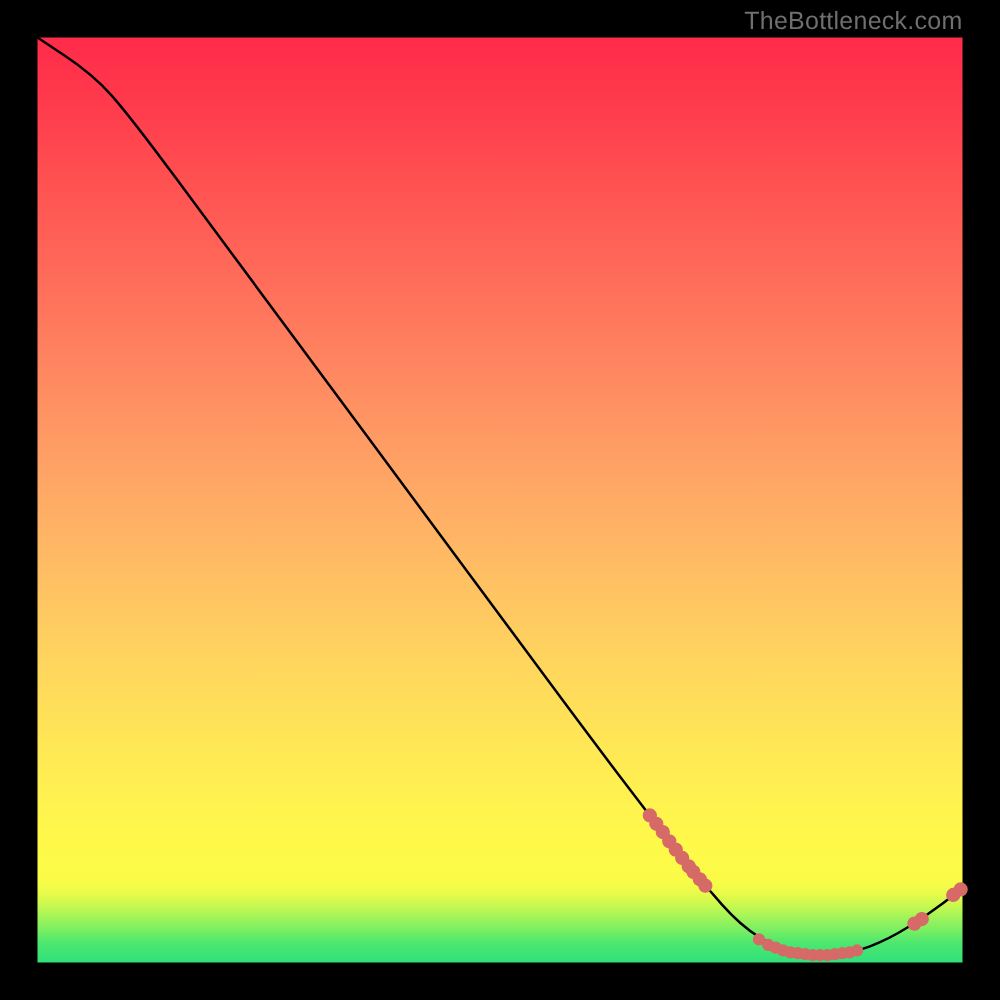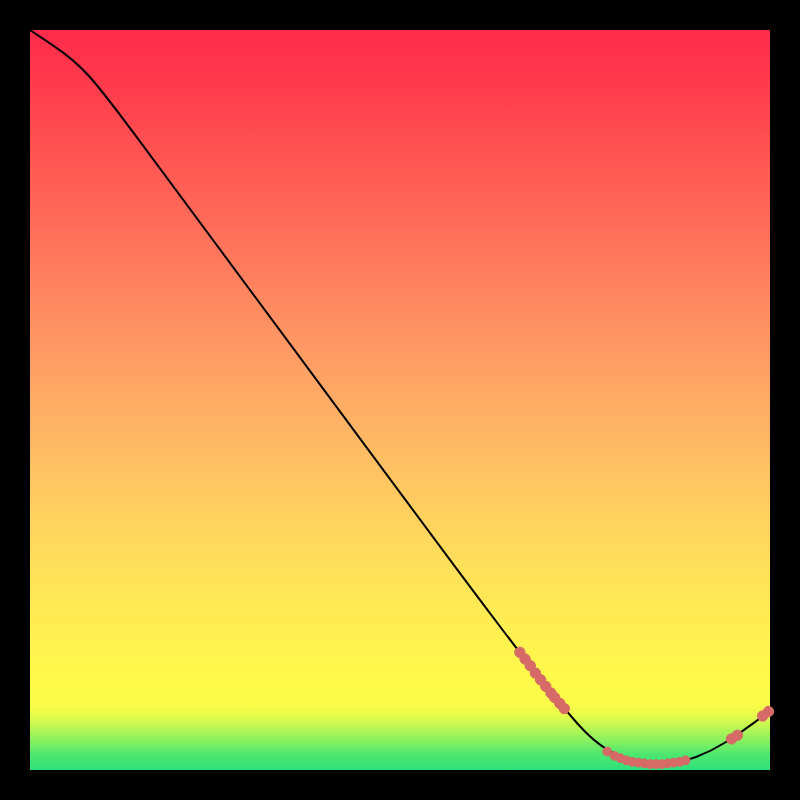--- a/index.html
+++ b/index.html
@@ -73,20 +73,21 @@
   .marker {
     fill: #d66a67;
     stroke: #d66a67;
   }
 </style>
 </head>
 <body>
 
 <div class="wrap">
   <div class="plot"></div>
+  <div class="watermark">TheBottleneck.com</div>
   <svg class="overlay" viewBox="0 0 740 740" preserveAspectRatio="none">
     <path id="curve-path" class="curve" d="M 0.00 0.00 Q 0.00 0.00 22.20 14.80 Q 44.40 29.60 59.20 46.25 Q 74.00 62.90 111.00 112.85 Q 148.00 162.80 185.00 212.75 Q 222.00 262.70 259.00 312.65 Q 296.00 362.60 333.00 412.55 Q 370.00 462.50 407.00 512.45 Q 444.00 562.40 473.60 601.25 Q 503.20 640.10 518.00 658.60 Q 532.80 677.10 547.60 693.75 Q 562.40 710.40 577.20 719.65 Q 592.00 728.90 606.80 731.49 Q 621.60 734.08 636.40 733.34 Q 651.20 732.60 666.00 727.05 Q 680.80 721.50 695.60 712.25 Q 710.40 703.00 725.20 691.90 T 740.00 680.80 " stroke="#000000"></path>
     <g id="markers">
         <circle cx="489.88" cy="622.34" r="5.2" class="marker" fill="#d66a67"></circle>
         <circle cx="495.06" cy="629.00" r="5.2" class="marker" fill="#d66a67"></circle>
         <circle cx="500.24" cy="635.66" r="5.2" class="marker" fill="#d66a67"></circle>
         <circle cx="505.42" cy="643.06" r="5.2" class="marker" fill="#d66a67"></circle>
         <circle cx="510.60" cy="649.72" r="5.2" class="marker" fill="#d66a67"></circle>
         <circle cx="515.78" cy="656.38" r="5.2" class="marker" fill="#d66a67"></circle>
         <circle cx="520.96" cy="663.04" r="5.2" class="marker" fill="#d66a67"></circle>

